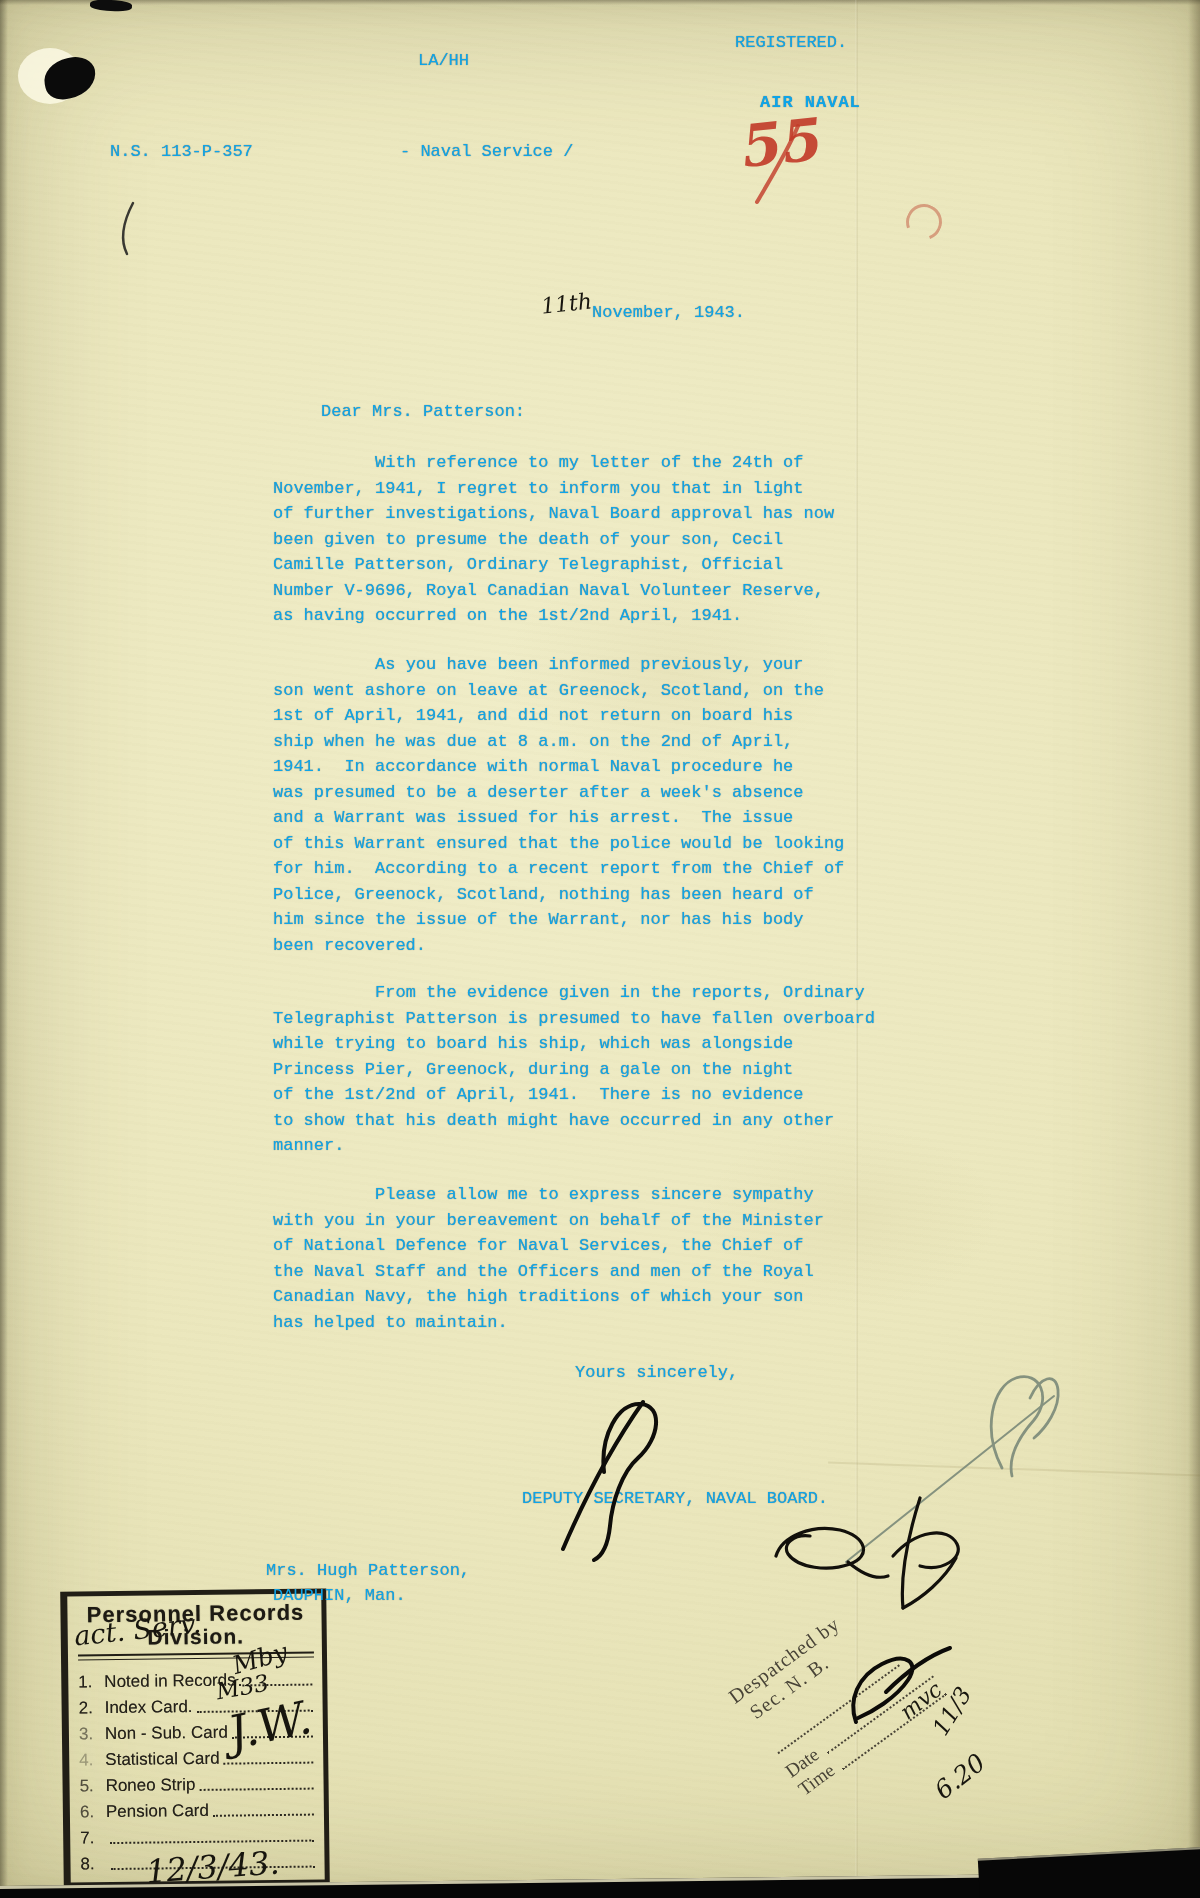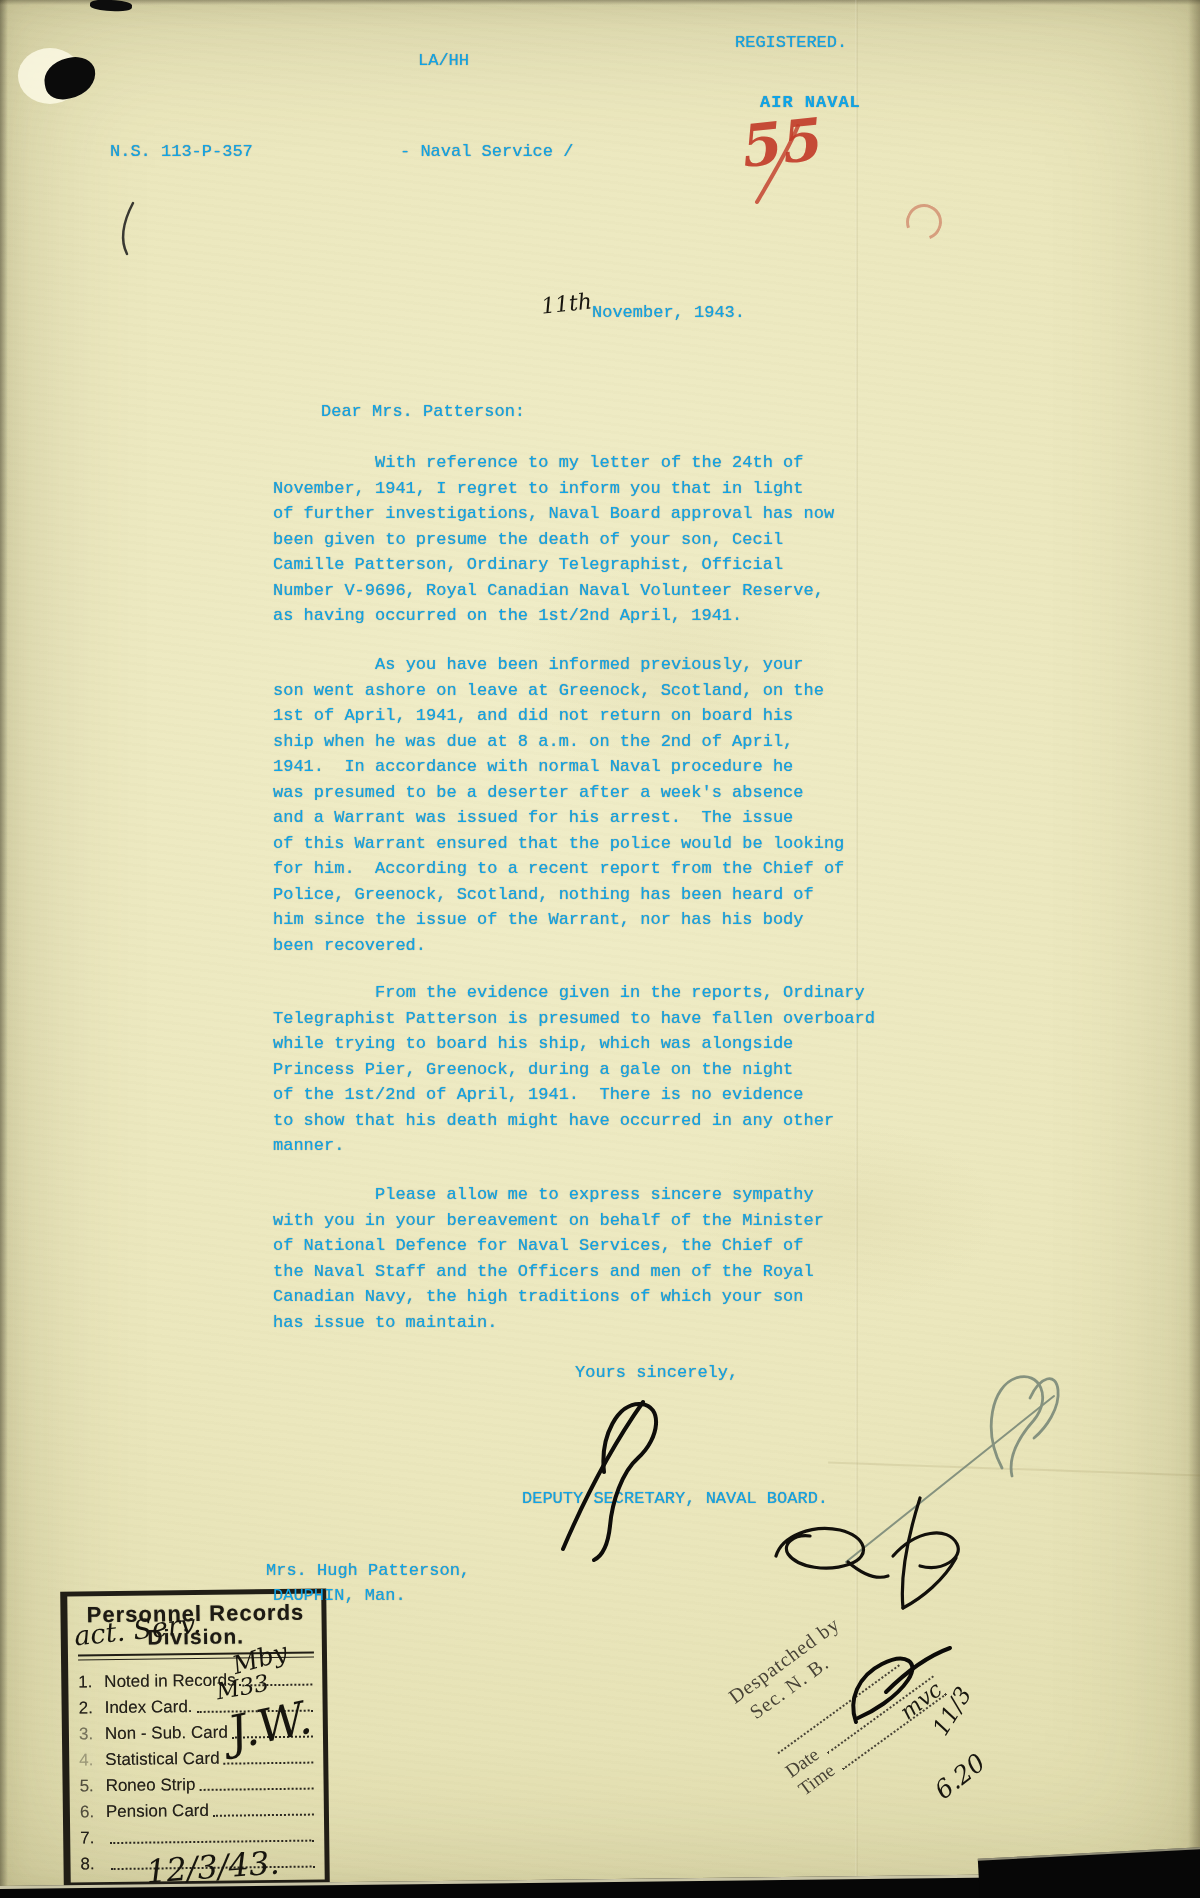--- a/index.html
+++ b/index.html
@@ -150,21 +150,21 @@
 while trying to board his ship, which was alongside
 Princess Pier, Greenock, during a gale on the night
 of the 1st/2nd of April, 1941.  There is no evidence
 to show that his death might have occurred in any other
 manner.</div>
   <div class="typed p4">          Please allow me to express sincere sympathy
 with you in your bereavement on behalf of the Minister
 of National Defence for Naval Services, the Chief of
 the Naval Staff and the Officers and men of the Royal
 Canadian Navy, the high traditions of which your son
-has issue to maintain.</div>
+has helped to maintain.</div>
   <div class="typed closing">Yours sincerely,</div>
   <div class="typed signer">DEPUTY SECRETARY, NAVAL BOARD.</div>
   <div class="typed recip1">Mrs. Hugh Patterson,</div>
   <div class="typed recip2">DAUPHIN, Man.</div>
 
   <div class="stampbox">
     <div class="sb-title">Personnel Records</div>
     <div class="sb-title2">Division.</div>
     <div class="sb-rule"></div>
     <div class="sb-row">

